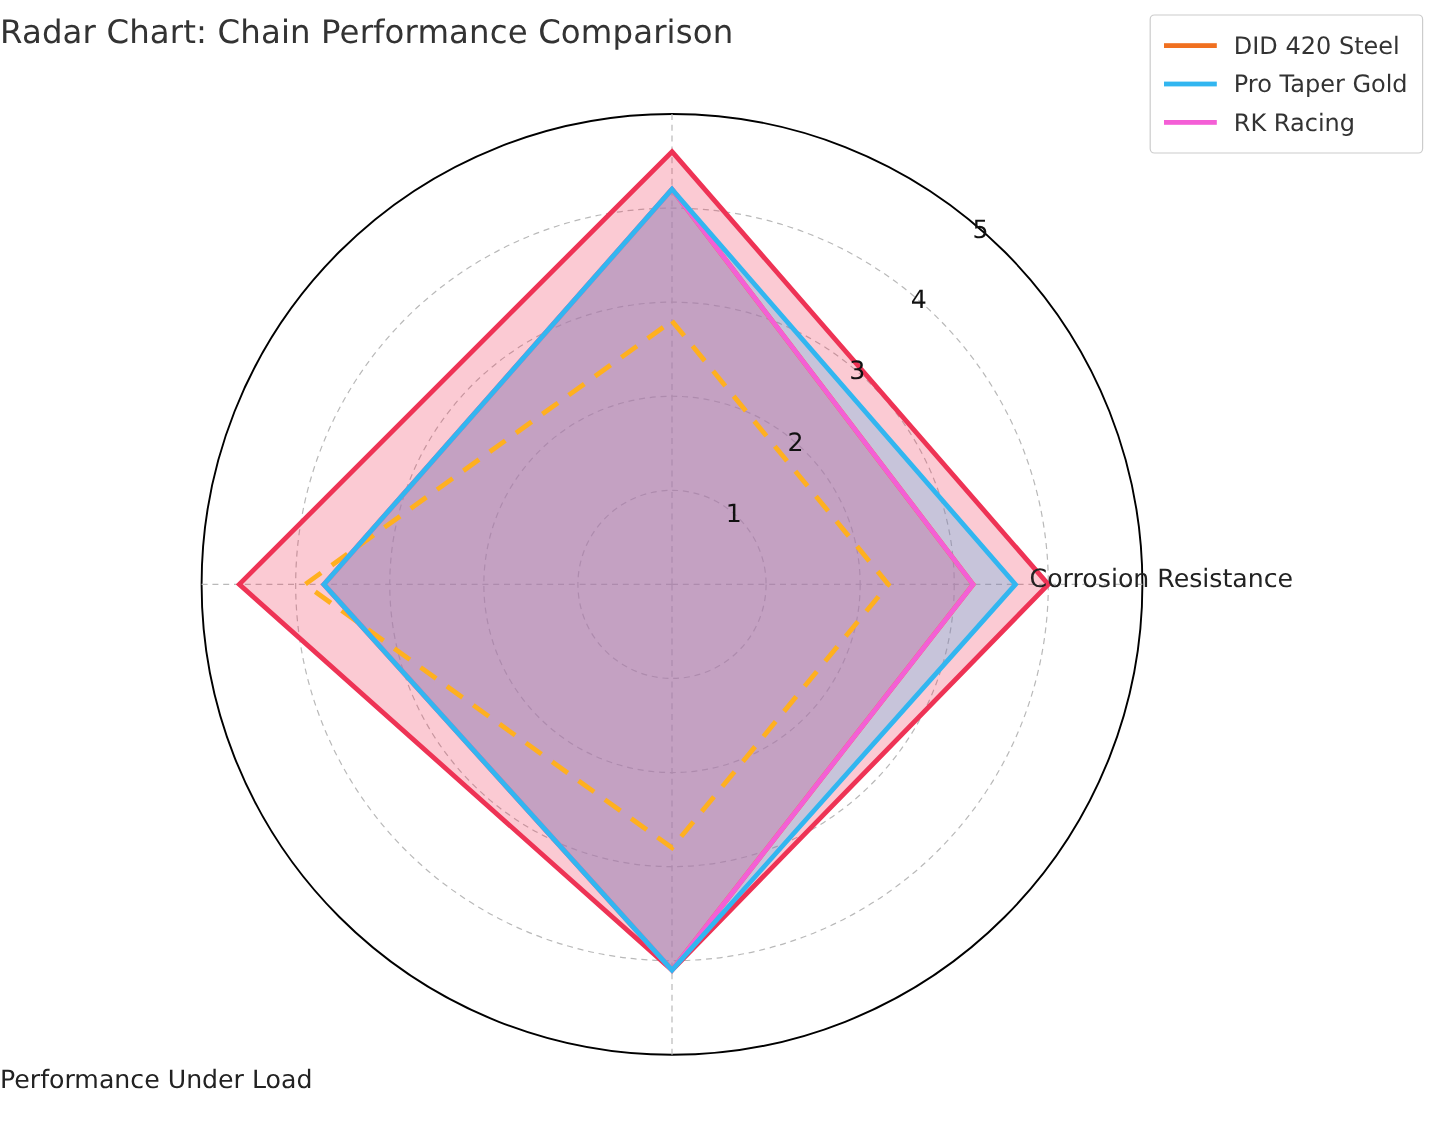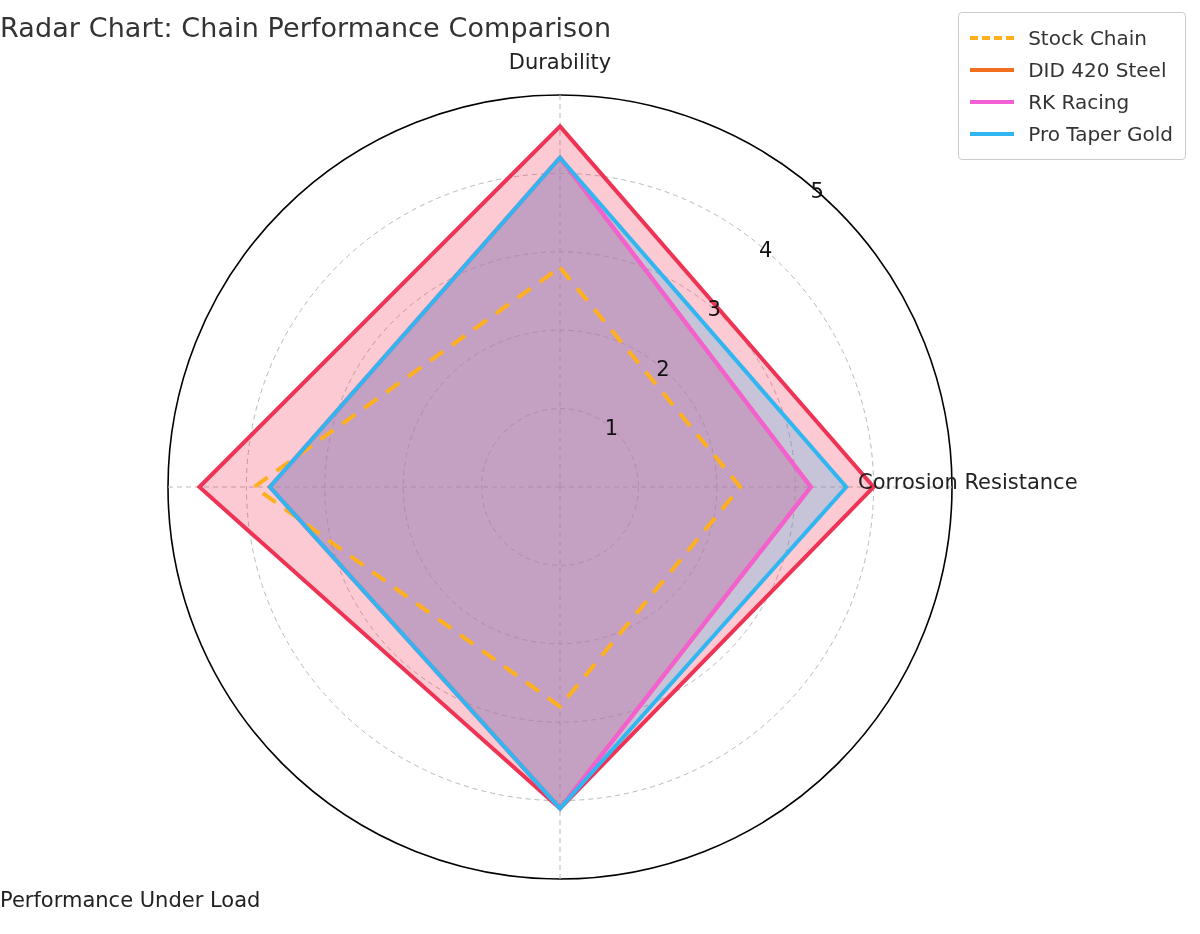--- a/index.html
+++ b/index.html
@@ -76,44 +76,39 @@
         <polygon points="560.0,157.7 810.9,487.0 560.0,808.4 269.9,487.0" fill="#F45FD6" fill-opacity="0.26" stroke="none"></polygon>
         <polygon points="560.0,157.7 846.2,487.0 560.0,808.4 269.9,487.0" fill="#32B6F0" fill-opacity="0.26" stroke="none"></polygon>
         <polygon points="560.0,267.5 740.3,487.0 560.0,706.5 254.2,487.0" fill="none" stroke="#FFB01F" stroke-width="4" stroke-linejoin="miter" stroke-dasharray="16,11"></polygon>
         <polygon points="560.0,157.7 810.9,487.0 560.0,808.4 269.9,487.0" fill="none" stroke="#F07020" stroke-width="4" stroke-linejoin="miter"></polygon>
         <polygon points="560.0,126.4 873.6,487.0 560.0,808.4 199.4,487.0" fill="none" stroke="#EE3355" stroke-width="4" stroke-linejoin="miter"></polygon>
         <polygon points="560.0,157.7 810.9,487.0 560.0,808.4 269.9,487.0" fill="none" stroke="#F45FD6" stroke-width="4" stroke-linejoin="miter"></polygon>
         <polygon points="560.0,157.7 846.2,487.0 560.0,808.4 269.9,487.0" fill="none" stroke="#32B6F0" stroke-width="4" stroke-linejoin="miter"></polygon>
       </g>
   </svg>
 
-  <div class="axis-label top">Durability</div>
   <div class="axis-label right">Corrosion Resistance</div>
   <div class="axis-label bottom">Performance Under Load</div>
 
   <div id="rticks-layer">
       <div class="rtick" style="left: 611.435px; top: 427.831px;">1</div>
       <div class="rtick" style="left: 662.87px; top: 368.662px;">2</div>
       <div class="rtick" style="left: 714.305px; top: 309.492px;">3</div>
       <div class="rtick" style="left: 765.74px; top: 250.323px;">4</div>
       <div class="rtick" style="left: 817.175px; top: 191.154px;">5</div>
     </div>
 
   <div class="legend-box">
     <div class="legend-row">
-      <span class="legend-swatch dashed" style="border-top-color: rgb(255, 176, 31);"></span>
-      <span class="legend-text">Stock Chain</span>
-    </div>
-    <div class="legend-row">
       <span class="legend-swatch" style="border-top-color: rgb(240, 112, 32);"></span>
       <span class="legend-text">DID 420 Steel</span>
     </div>
     <div class="legend-row">
+      <span class="legend-swatch" style="border-top-color: rgb(50, 182, 240);"></span>
+      <span class="legend-text">Pro Taper Gold</span>
+    </div>
+    <div class="legend-row">
       <span class="legend-swatch" style="border-top-color: rgb(244, 95, 214);"></span>
       <span class="legend-text">RK Racing</span>
-    </div>
-    <div class="legend-row">
-      <span class="legend-swatch" style="border-top-color: rgb(50, 182, 240);"></span>
-      <span class="legend-text">Pro Taper Gold</span>
     </div>
   </div>
 
 </div>
 
 </body></html>

